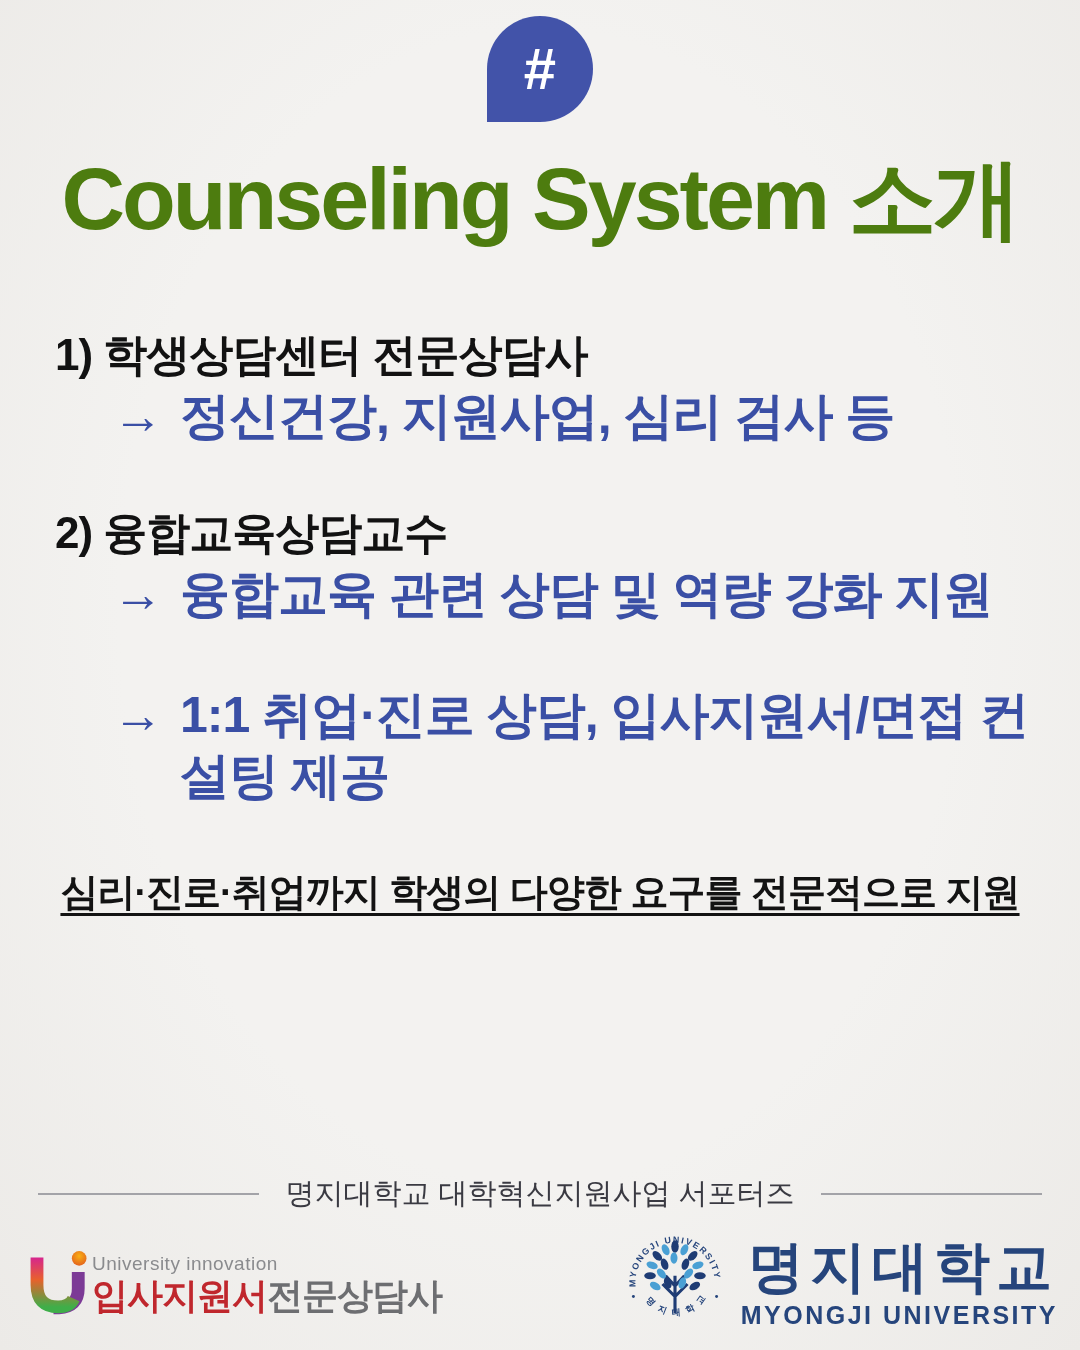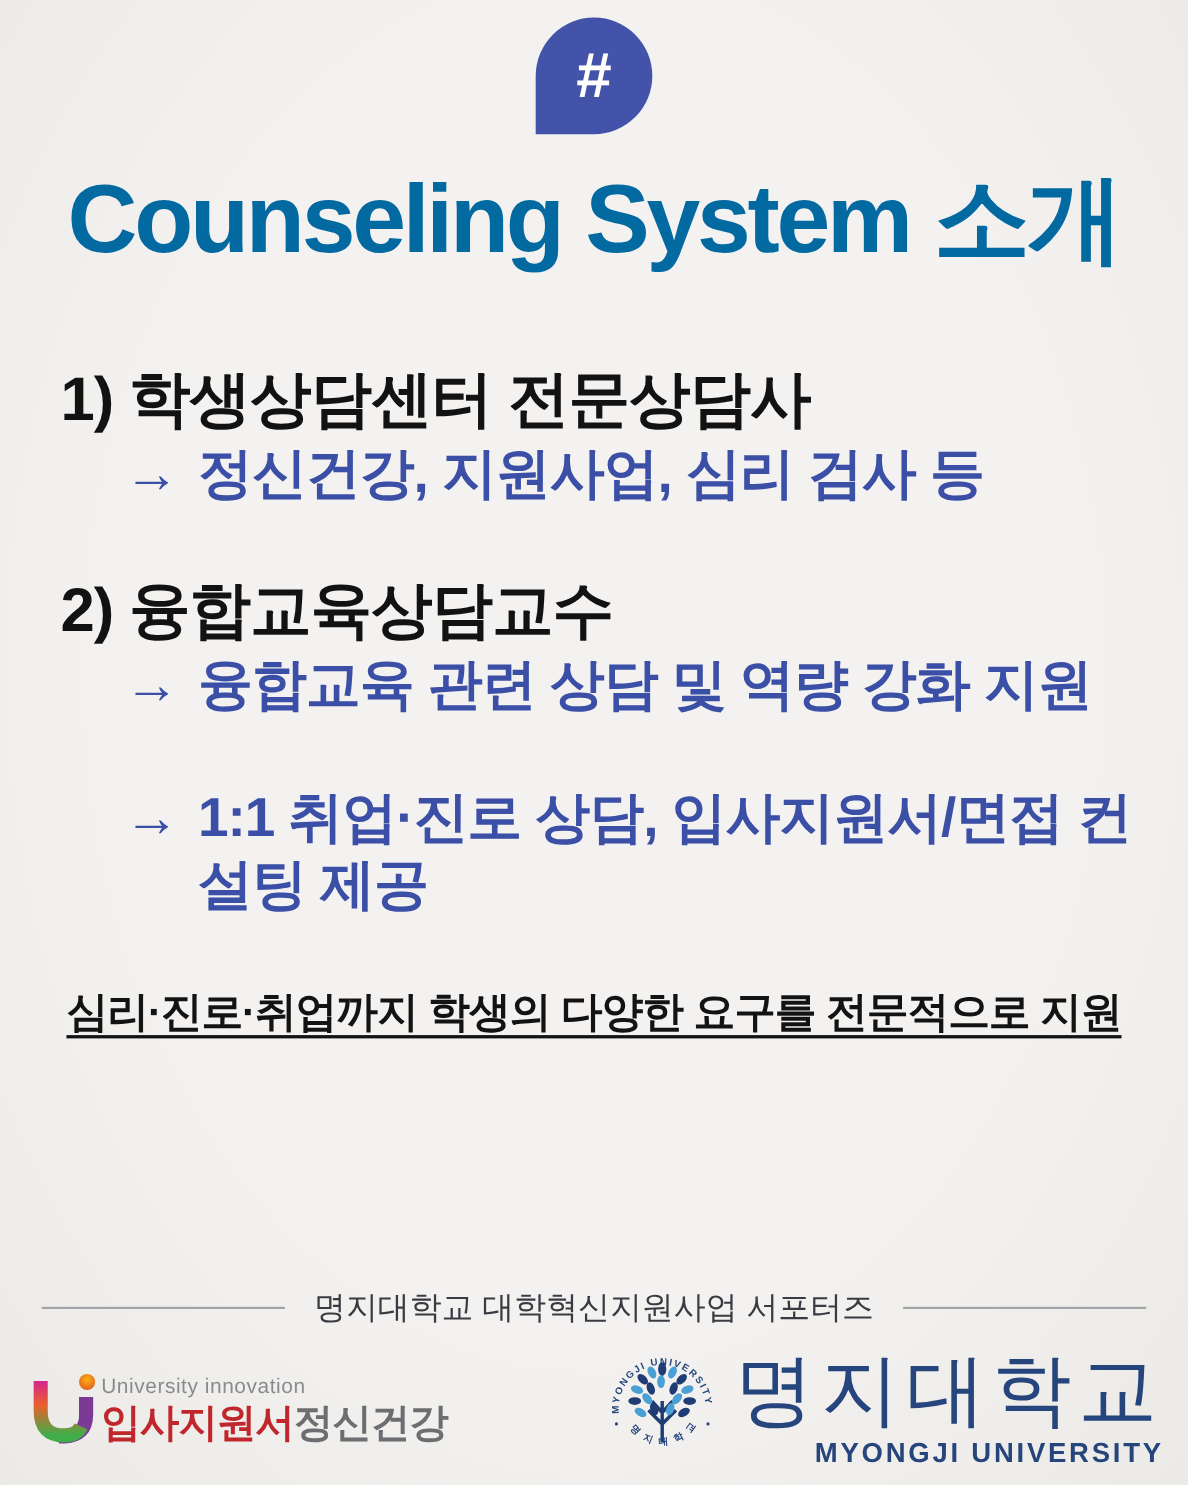--- a/index.html
+++ b/index.html
@@ -14,27 +14,27 @@
 
   
   .bubble {
     width:106px; height:106px; margin:16px auto 0;
     background:#4253a9; border-radius:53px 53px 53px 0;
     display:flex; align-items:center; justify-content:center;
   }
   .bubble-glyph { color:#ffffff; font-size:58px; font-weight:bold; line-height:1; }
   .title {
     margin-top:18px; text-align:center; white-space:nowrap;
-    font-size:88px; font-weight:bold; letter-spacing:-3px; color:#0369a1;
+    font-size:88px; font-weight:bold; letter-spacing:-3px; color:#4d7c0f;
   }
 
   
   .items { margin:70px 40px 0 55px; }
   .item + .item { margin-top:60px; }
-  .item-heading { font-size:56px; font-weight:bold; color:#121212; letter-spacing:-1px; line-height:1.2; }
+  .item-heading { font-size:44px; font-weight:bold; color:#121212; letter-spacing:-1px; line-height:1.2; }
   .item-detail {
     display:flex; align-items:flex-start; margin:4px 0 0 58px;
     color:#3a4fa5; font-size:50px; font-weight:bold; line-height:1.22; letter-spacing:-1px;
   }
   .item-detail .arrow { margin-right:18px; flex:none; }
   .item-detail .detail-text { max-width:850px; }
 
   
   .summary-wrap { margin-top:60px; text-align:center; }
   .summary {
@@ -53,21 +53,21 @@
   .ui-mark { width:66px; height:72px; }
   .ui-text { display:flex; flex-direction:column; padding-bottom:4px; }
   .ui-tagline { font-size:19px; color:#8a8b8e; letter-spacing:0.5px; }
   .ui-name { font-size:36px; font-weight:bold; letter-spacing:-1px; line-height:1.15; }
   .ui-name .red { color:#c0272d; }
   .ui-name .gray { color:#6d6e71; }
 
   .mju-logo { display:flex; align-items:center; gap:14px; }
   .mju-seal { width:104px; height:104px; }
   .mju-text { display:flex; flex-direction:column; align-items:flex-end; }
-  .mju-korean { font-size:72px; font-weight:normal; color:#26457c; letter-spacing:6px; line-height:1.05; }
+  .mju-korean { font-size:56px; font-weight:bold; color:#26457c; letter-spacing:6px; line-height:1.05; }
   .mju-english { font-size:25px; font-weight:bold; color:#26457c; letter-spacing:2.5px; margin-top:4px; }
 </style>
 </head>
 <body>
 
 <div class="canvas">
 
   <div class="bubble">
     <span class="bubble-glyph">#</span>
   </div>
@@ -126,21 +126,21 @@
               <stop offset="0%" stop-color="#f9b013"></stop>
               <stop offset="100%" stop-color="#e0571f"></stop>
             </radialGradient>
           </defs>
           <path d="M57 26 V44 Q57 64 36 65 L30 65" fill="none" stroke="#7c3a96" stroke-width="14"></path>
           <path d="M12 10 V40 Q12 64 35 64 Q48 64 52 55" fill="none" stroke="url(#uiGrad)" stroke-width="14"></path>
           <circle cx="58" cy="11" r="8" fill="url(#uiDot)"></circle>
         </svg>
         <div class="ui-text">
           <span class="ui-tagline">University innovation</span>
-          <span class="ui-name"><span class="red">입사지원서</span><span class="gray">정신건강</span></span>
+          <span class="ui-name"><span class="red">입사지원서</span><span class="gray">전문상담사</span></span>
         </div>
       </div>
 
       <div class="mju-logo">
         <svg class="mju-seal" viewBox="0 0 100 100">
           <defs>
             <path id="sealArcTop" d="M13 57 A38 38 0 1 1 87 57"></path>
             <path id="sealArcBottom" d="M19 60 A34 34 0 0 0 81 60"></path>
           </defs>
           <text font-size="8.5" font-weight="bold" fill="#26457c" letter-spacing="1.6">

